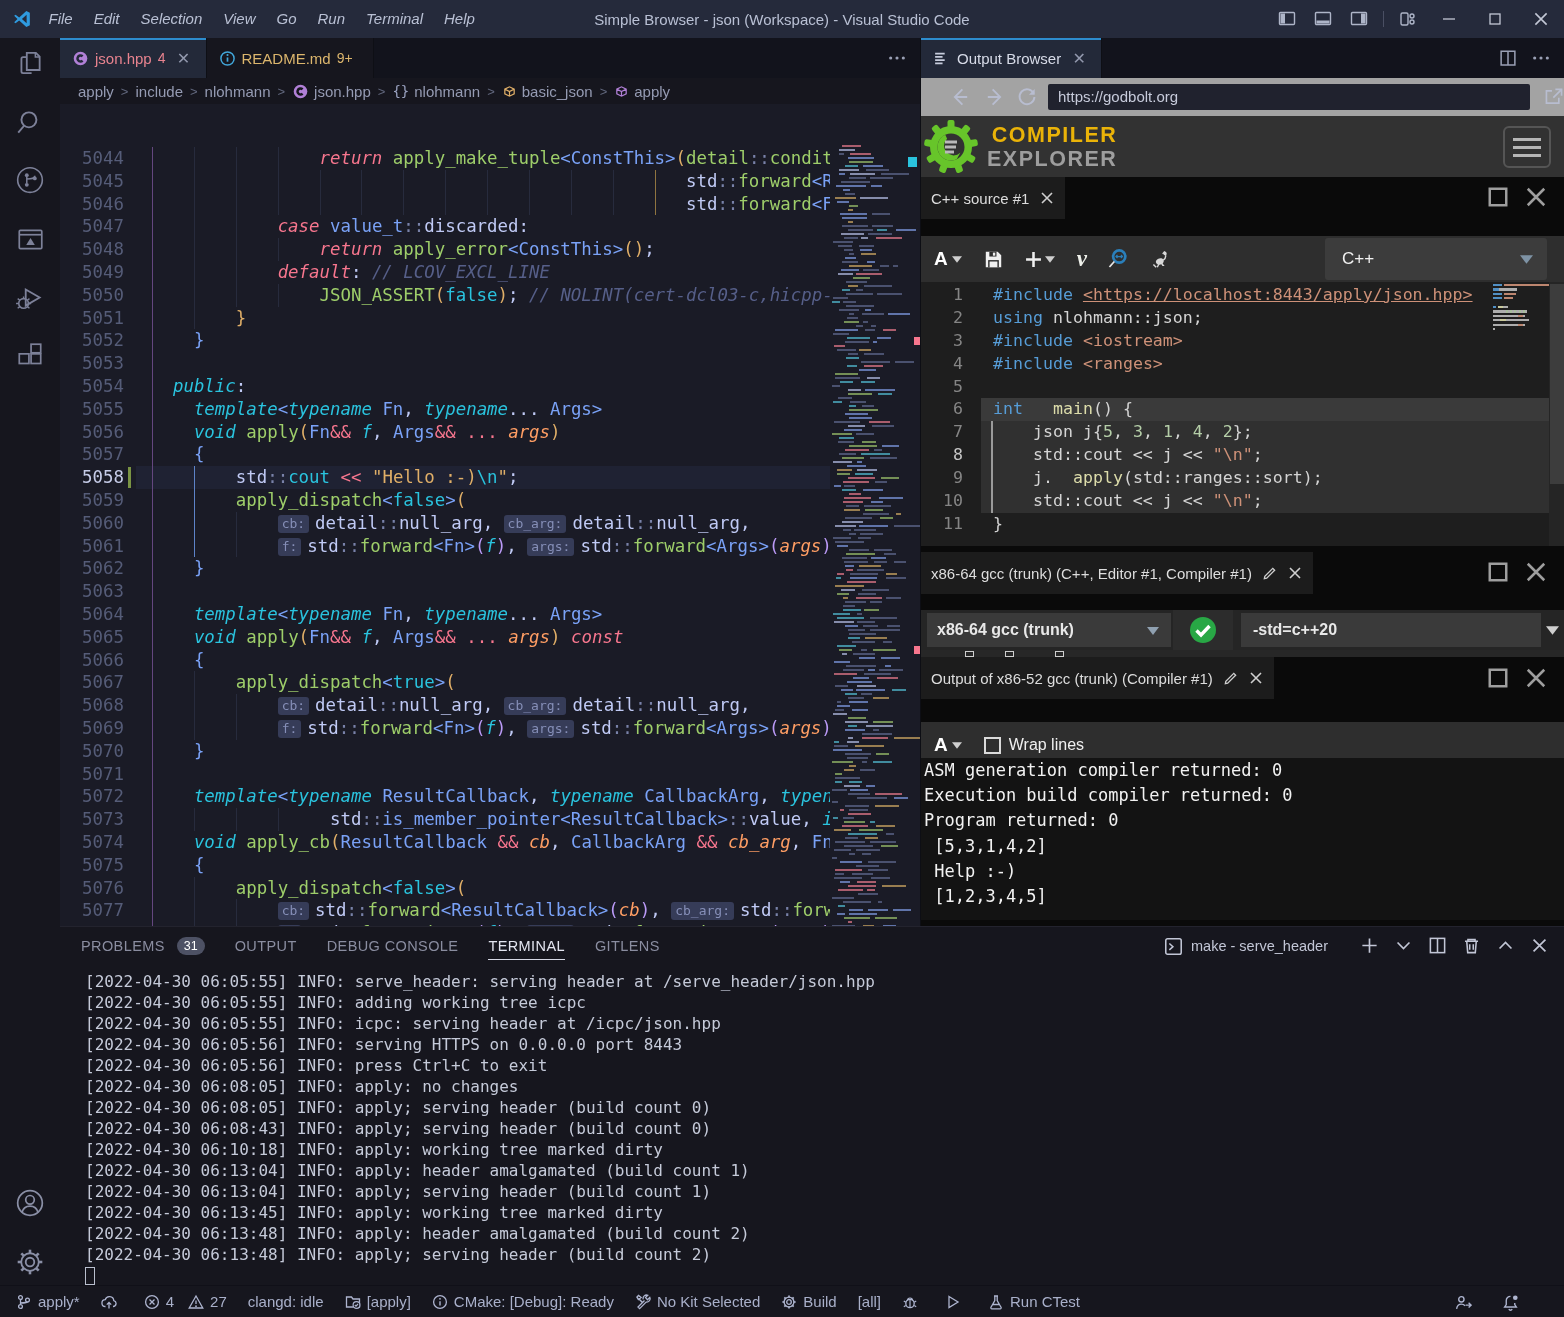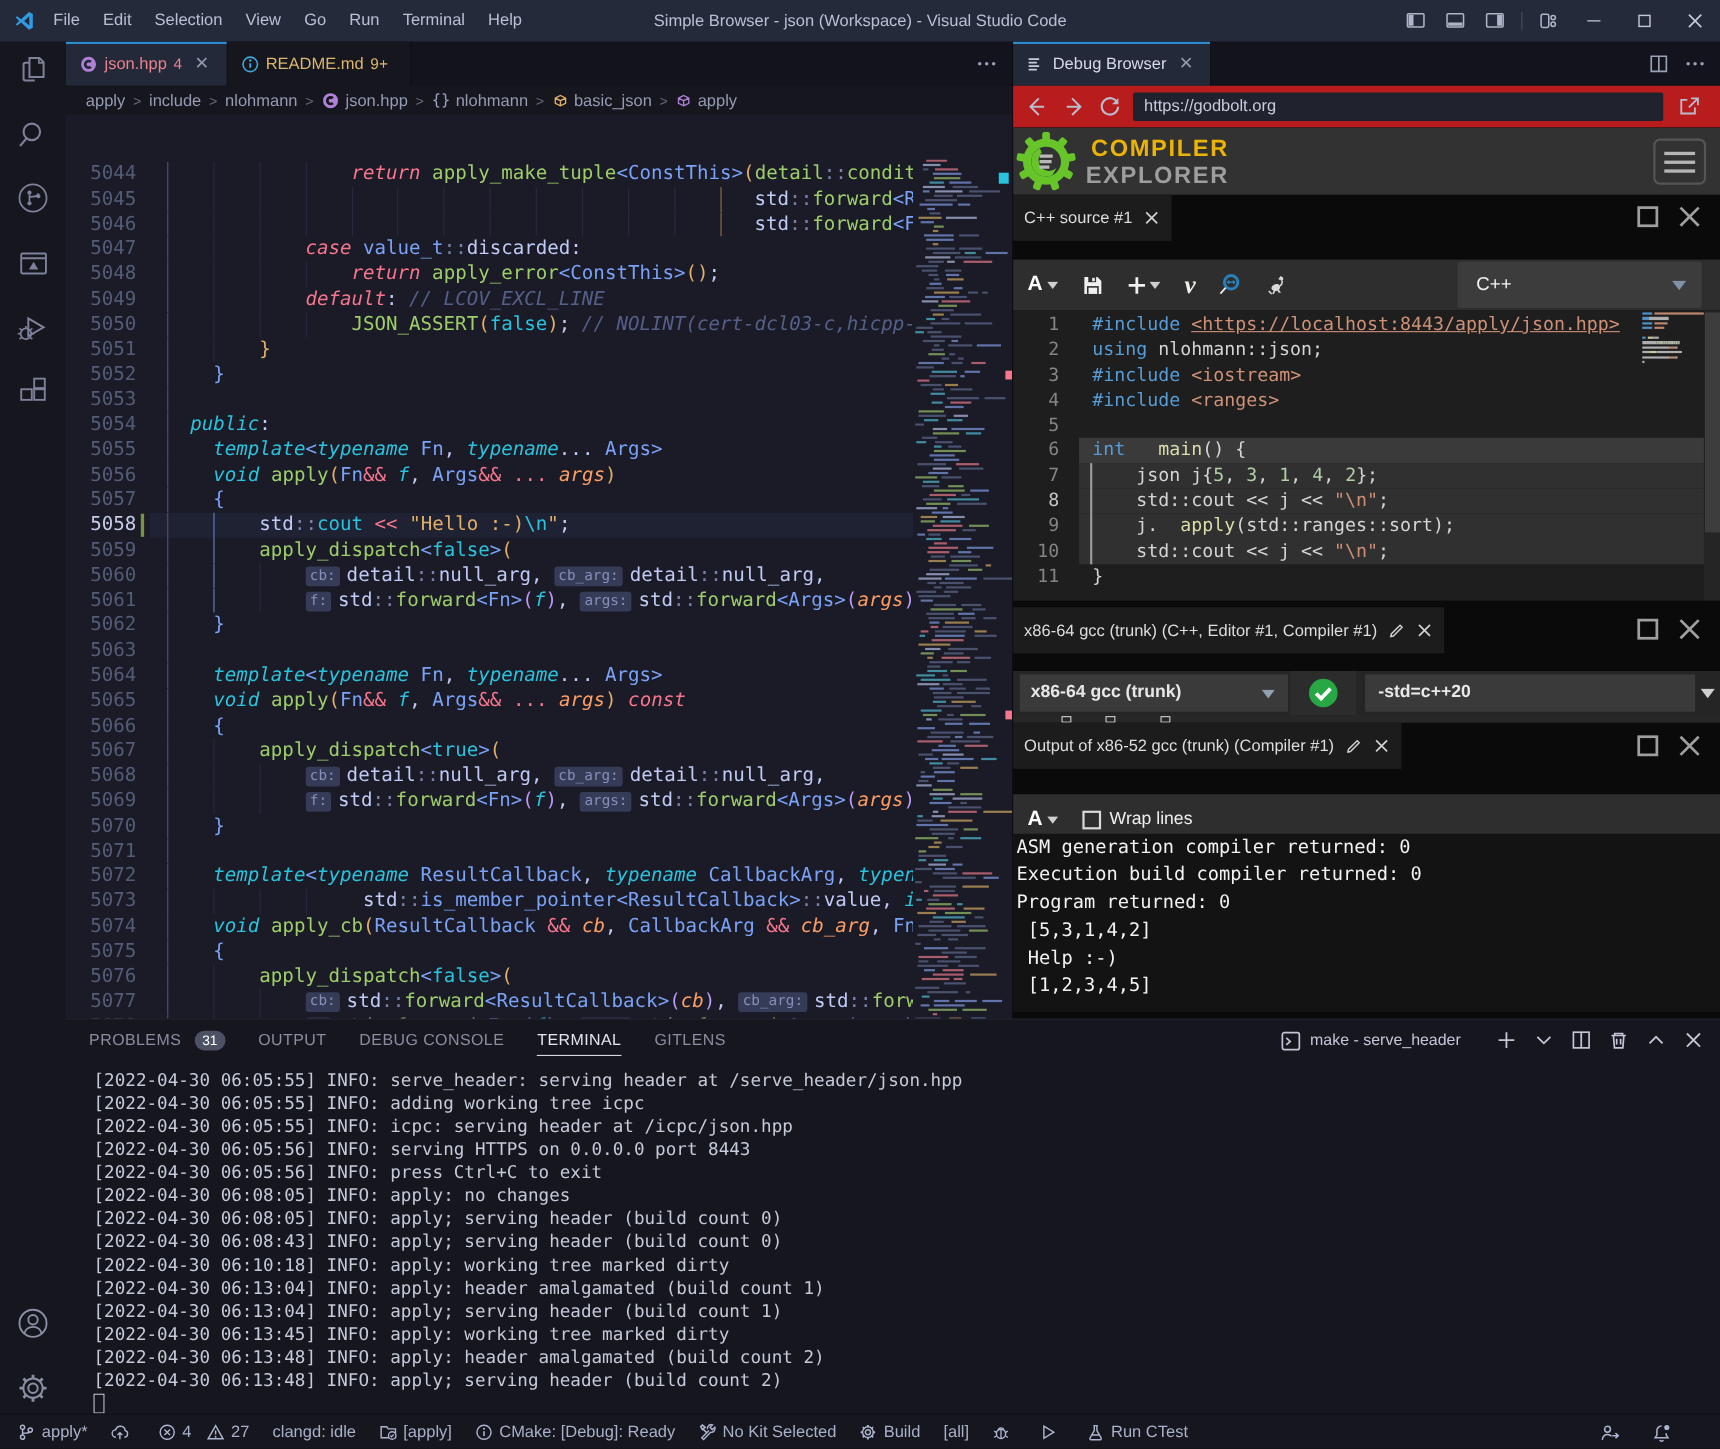--- a/index.html
+++ b/index.html
@@ -68,21 +68,21 @@
   .t-txt { color:#c0caf5; }
   .t-inlay { display:inline-block; font-size:13px; font-style:normal; background:#363c58; color:#868fb8; border-radius:3px; padding:0 4px; margin-right:6px; line-height:18px; vertical-align:1px; }
   #minimap1 { position:absolute; left:770px; top:0; width:76px; height:822px; background:#1a1b26; }
   #ruler1 { position:absolute; left:846px; top:0; width:14px; height:822px; }
   .ruler-mark { position:absolute; }
   #hscroll1 { position:absolute; left:75px; top:801px; width:697px; height:12px; background:rgba(122,130,166,0.28); }
 
   
   #group2 { position:absolute; left:920px; top:38px; width:644px; height:888px; background:#16161e; border-left:1px solid #0d0e14; }
   #group2-tabs { position:absolute; left:0; top:0; width:644px; height:40px; background:#12131c; display:flex; }
-  #browser-bar { position:absolute; left:0; top:40px; width:644px; height:38px; background:#b91c1c; display:flex; align-items:center; }
+  #browser-bar { position:absolute; left:0; top:40px; width:644px; height:38px; background:#a3a3a3; display:flex; align-items:center;justify-content:flex-end; }
   .nav-icon { width:22px; height:22px; margin-left:11px; }
   #url-input { margin-left:10px; width:482px; height:26px; background:#20222e; border-radius:2px; color:#c7cbdb; font-size:15px; line-height:26px; padding-left:10px; white-space:nowrap; overflow:hidden; }
   #open-external { width:22px; height:22px; margin-left:13px; }
 
   
   #godbolt { position:absolute; left:0; top:78px; width:644px; height:810px; background:#0a0a0a; overflow:hidden; font-family:"Liberation Sans", sans-serif; }
   #ce-nav { position:absolute; left:0; top:0; width:644px; height:61px; background:#323232; }
   #ce-logo-gear { position:absolute; left:2px; top:3px; width:56px; height:56px; }
   #ce-brand { position:absolute; left:66px; top:7px; font-weight:bold; font-size:21.5px; letter-spacing:1.5px; line-height:24px; }
   #ce-brand .l1 { color:#eab308;text-align:right; }
@@ -144,21 +144,21 @@
   #sb-right { position:absolute; right:34px; top:0; height:32px; display:flex; align-items:center; }
   #sb-right .sb-item { margin-left:14px; }
 </style>
 </head>
 <body>
 
 <div id="titlebar">
   <svg id="vscode-logo" viewBox="0 0 24 24">
     <path fill="#2f9be0" d="M17.2 2.4 8.6 10.3 4.3 7 2.6 8l4 4-4 4 1.7 1 4.3-3.3 8.6 7.9 4.2-2V4.4zM17.5 7l.1 10-5.7-5z"></path>
   </svg>
-  <div id="menubar" style="display: flex;">
+  <div id="menubar" style="display: flex; font-style: italic;">
       <div class="menu-item">File</div>
       <div class="menu-item">Edit</div>
       <div class="menu-item">Selection</div>
       <div class="menu-item">View</div>
       <div class="menu-item">Go</div>
       <div class="menu-item">Run</div>
       <div class="menu-item">Terminal</div>
       <div class="menu-item">Help</div>
     </div>
   <div id="window-title">Simple Browser - json (Workspace) - Visual Studio Code</div>
@@ -760,21 +760,21 @@
 </div>
 
 <div id="group2">
   <div id="group2-tabs">
       <div class="tab active">
         <span>
           <svg width="17" height="17" viewBox="0 0 16 16">
             <path stroke="#c8cddd" stroke-width="1.6" d="M2 3.5h9M2 6.5h7M2 9.5h9M2 12.5h7"></path>
           </svg>
         </span>
-        <span class="tab-label" style="color: rgb(215, 219, 232); margin: 0px 8px 0px 7px;">Debug Browser</span>
+        <span class="tab-label" style="color: rgb(215, 219, 232); margin: 0px 8px 0px 7px;">Output Browser</span>
         <span class="tab-close">✕</span>
       </div>
     </div>
   <div class="group-actions" style="right:46px;">
     <svg width="20" height="20" viewBox="0 0 16 16">
         <path fill="none" stroke="#9aa0b5" stroke-width="1.2" d="M2.5 2.5h11v11h-11zM8 2.5v11"></path>
       </svg>
   </div>
   <div class="group-actions" style="right:12px;">
     <svg width="22" height="22" viewBox="0 0 16 16">

